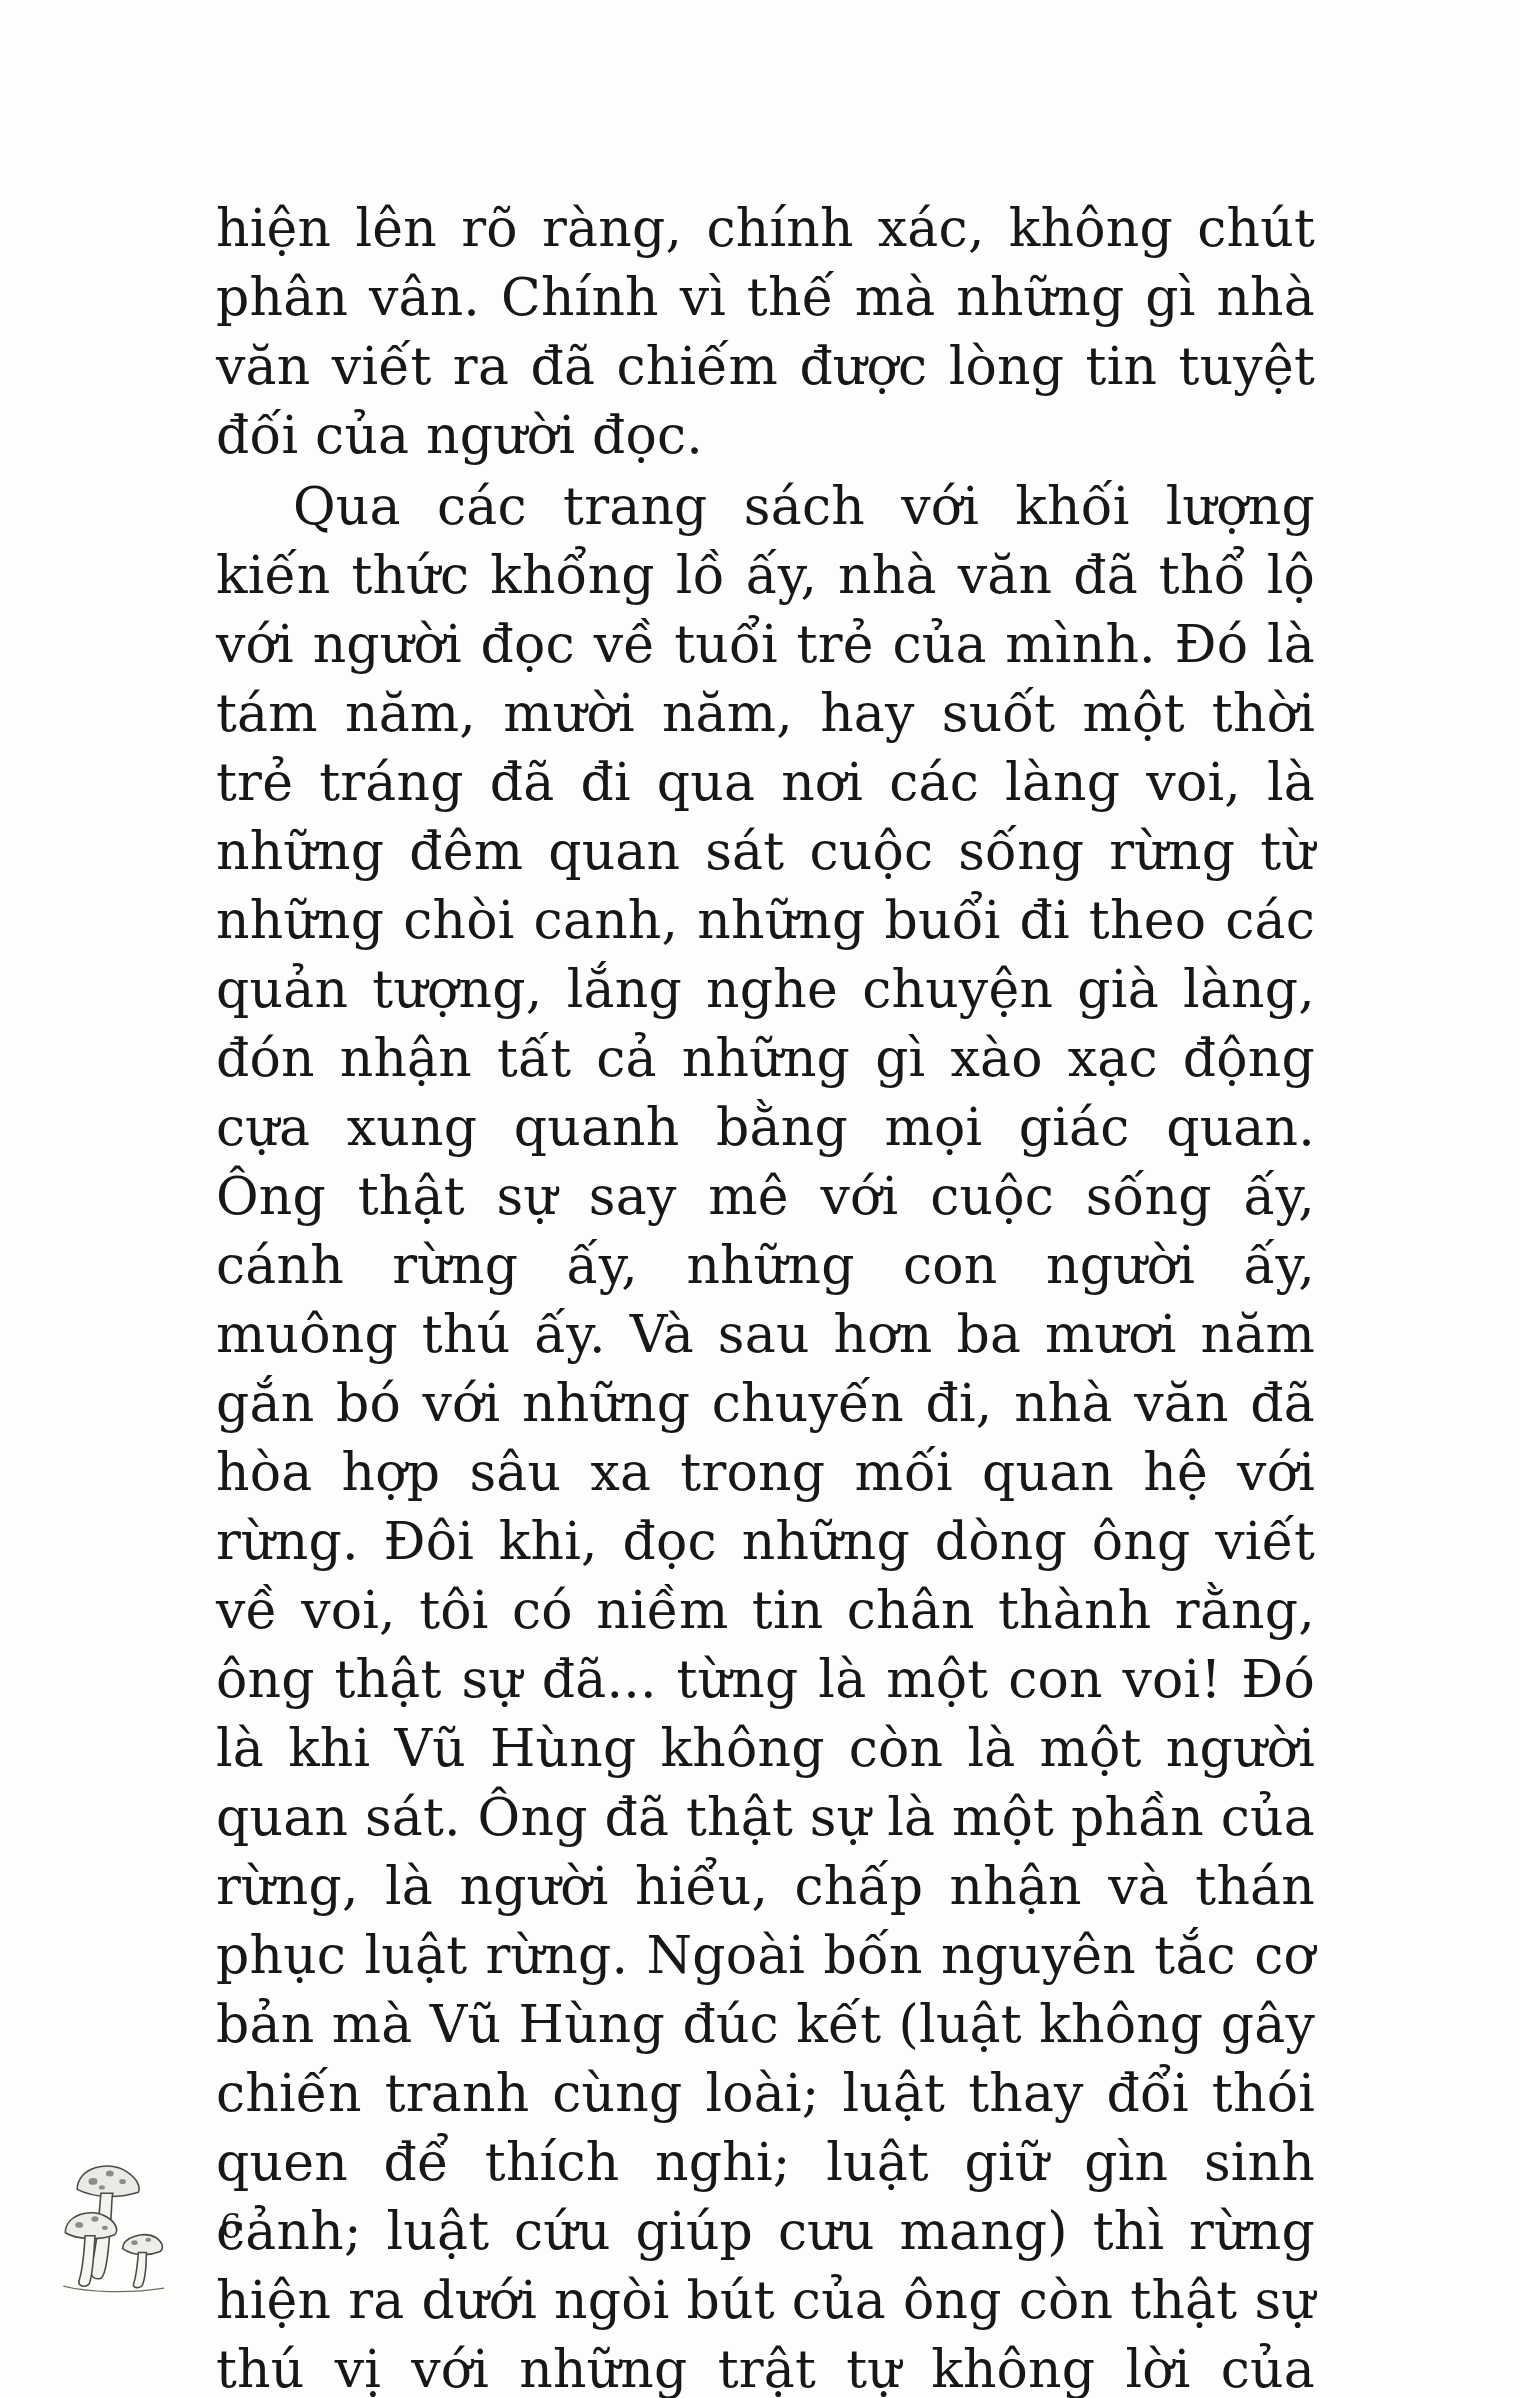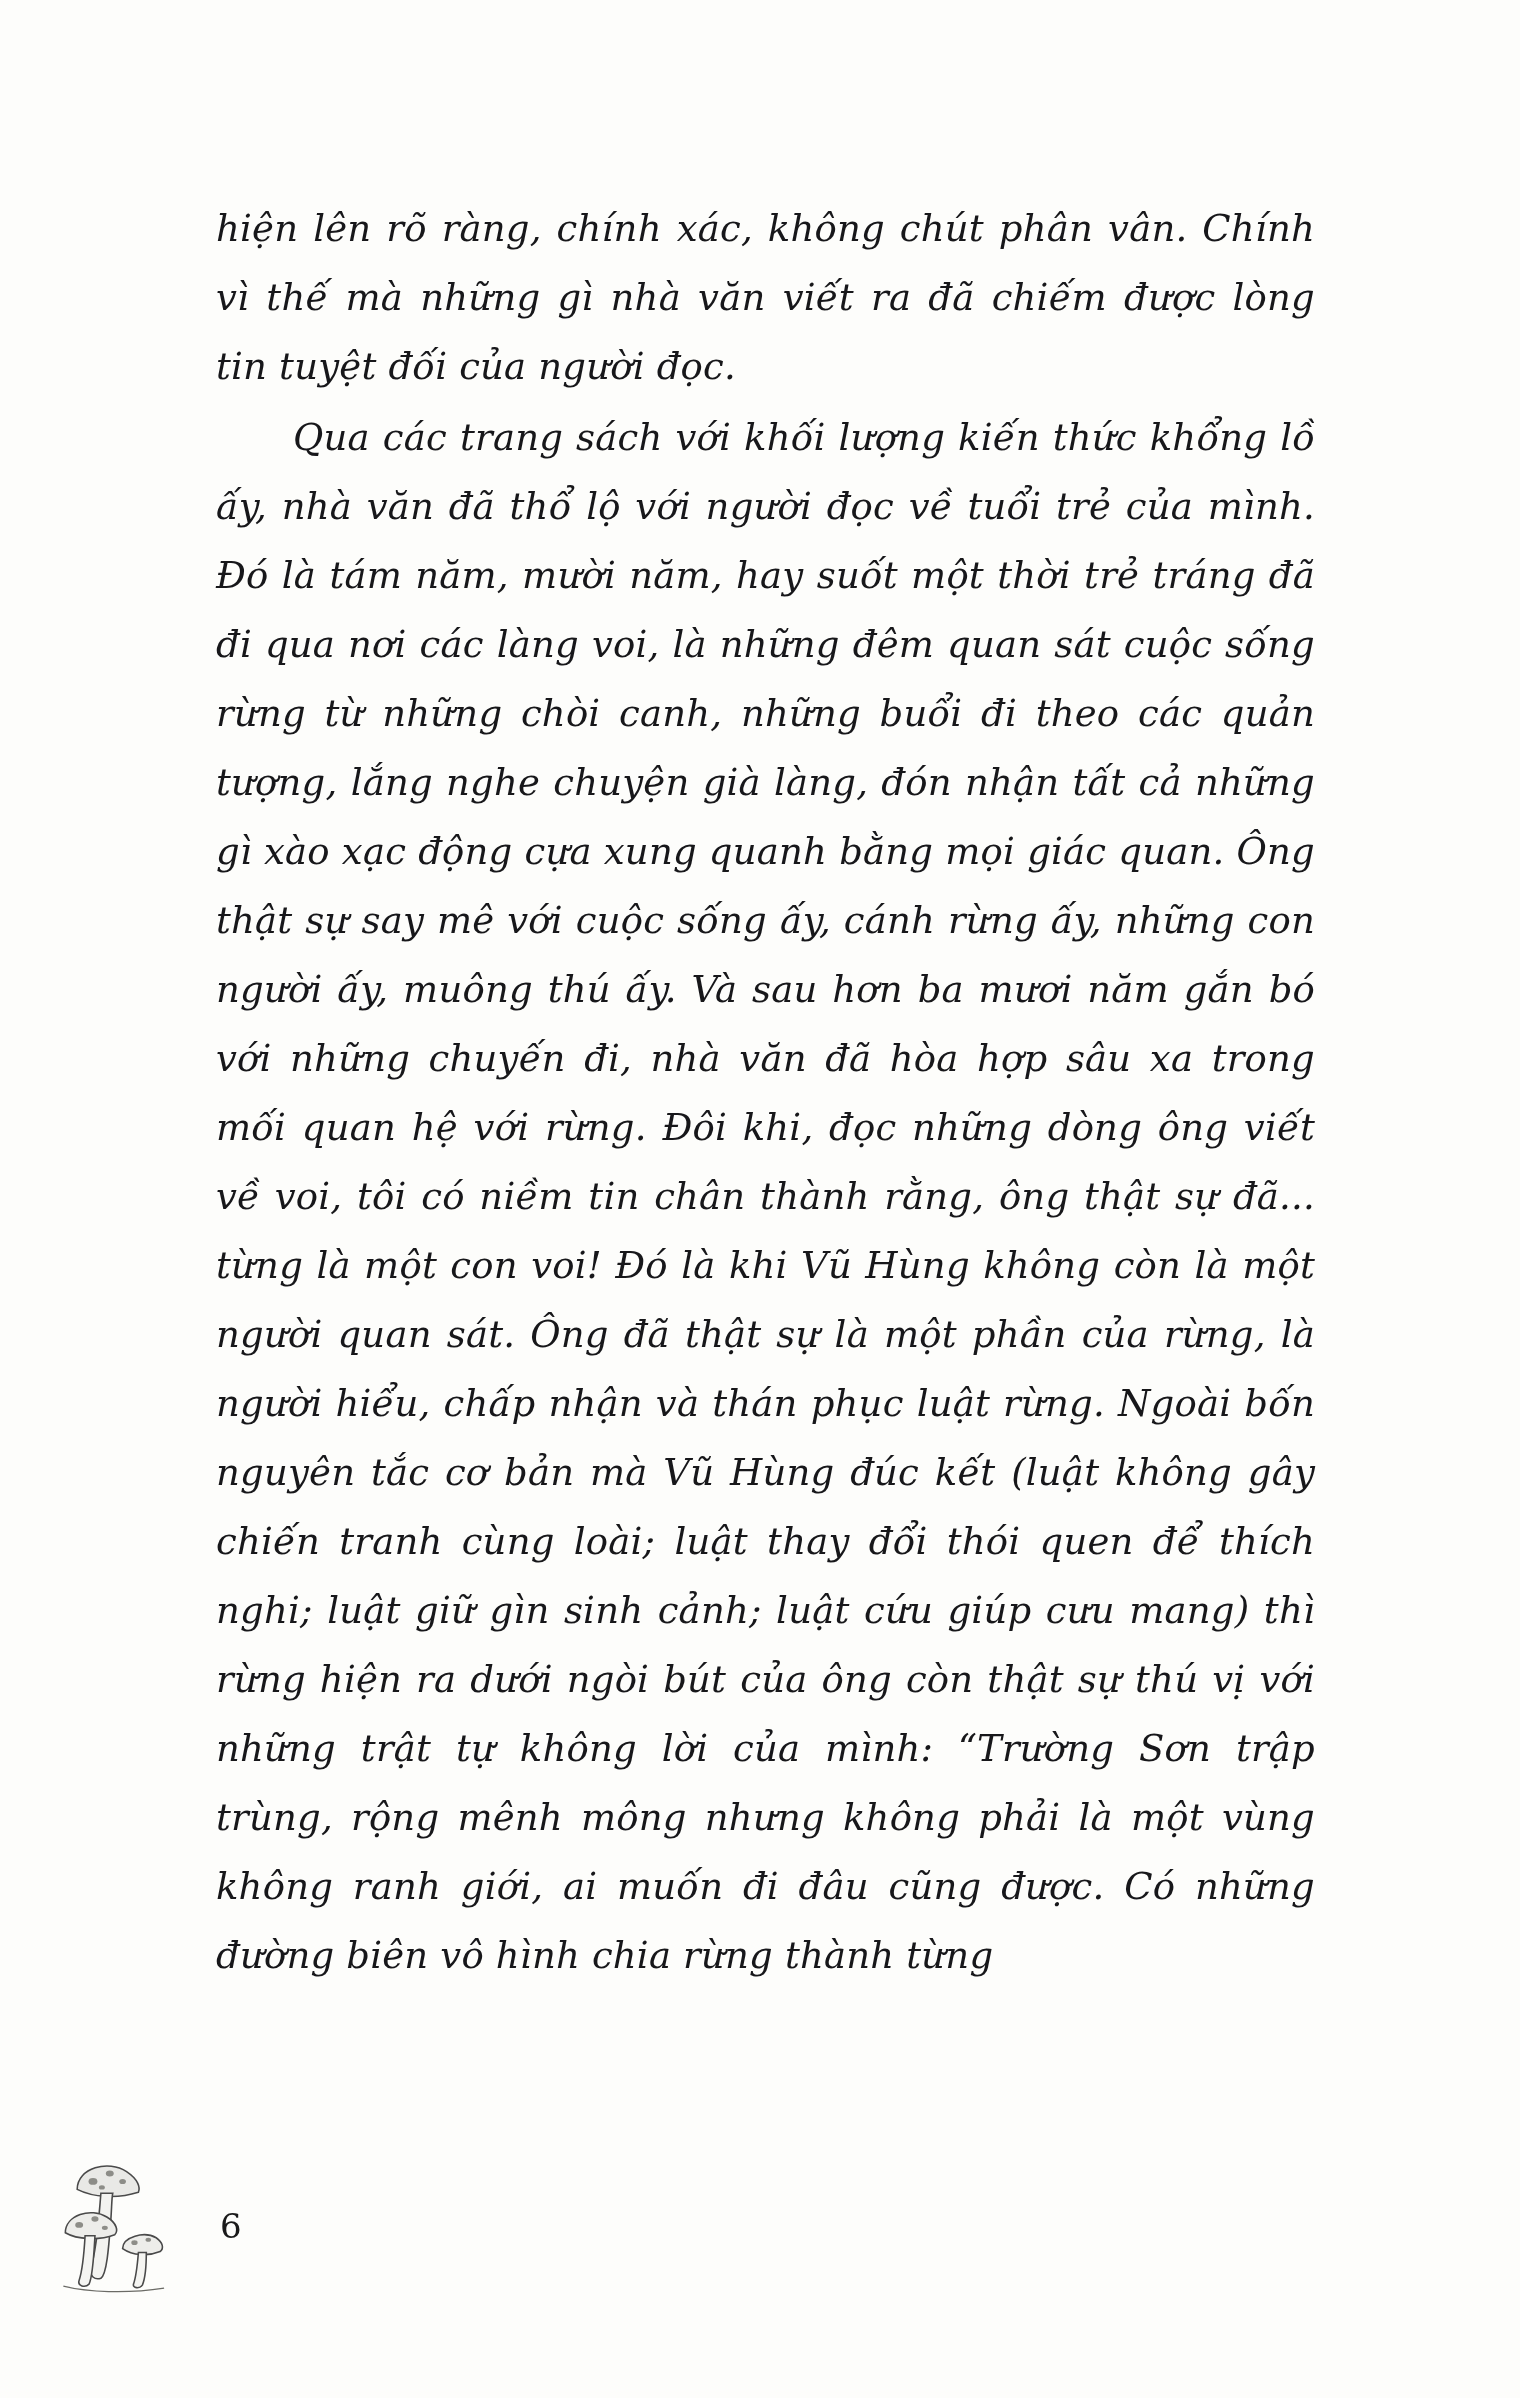--- a/index.html
+++ b/index.html
@@ -21,22 +21,21 @@
   }
   .text-column {
     position: absolute;
     left: 216px;
     top: 194px;
     width: 1099px;
   }
   .para {
     margin: 0 0 0 0;
     font-family: "DejaVu Serif", serif;
-    font-style: italic;
-    font-size: 37px;
+    font-size: 52px;
     line-height: 69px;
     color: #17171a;
     text-align: justify;
     text-justify: inter-word;
     letter-spacing: 0.2px;
   }
   .para.indent {
     text-indent: 77px;
   }
   .para + .para {

